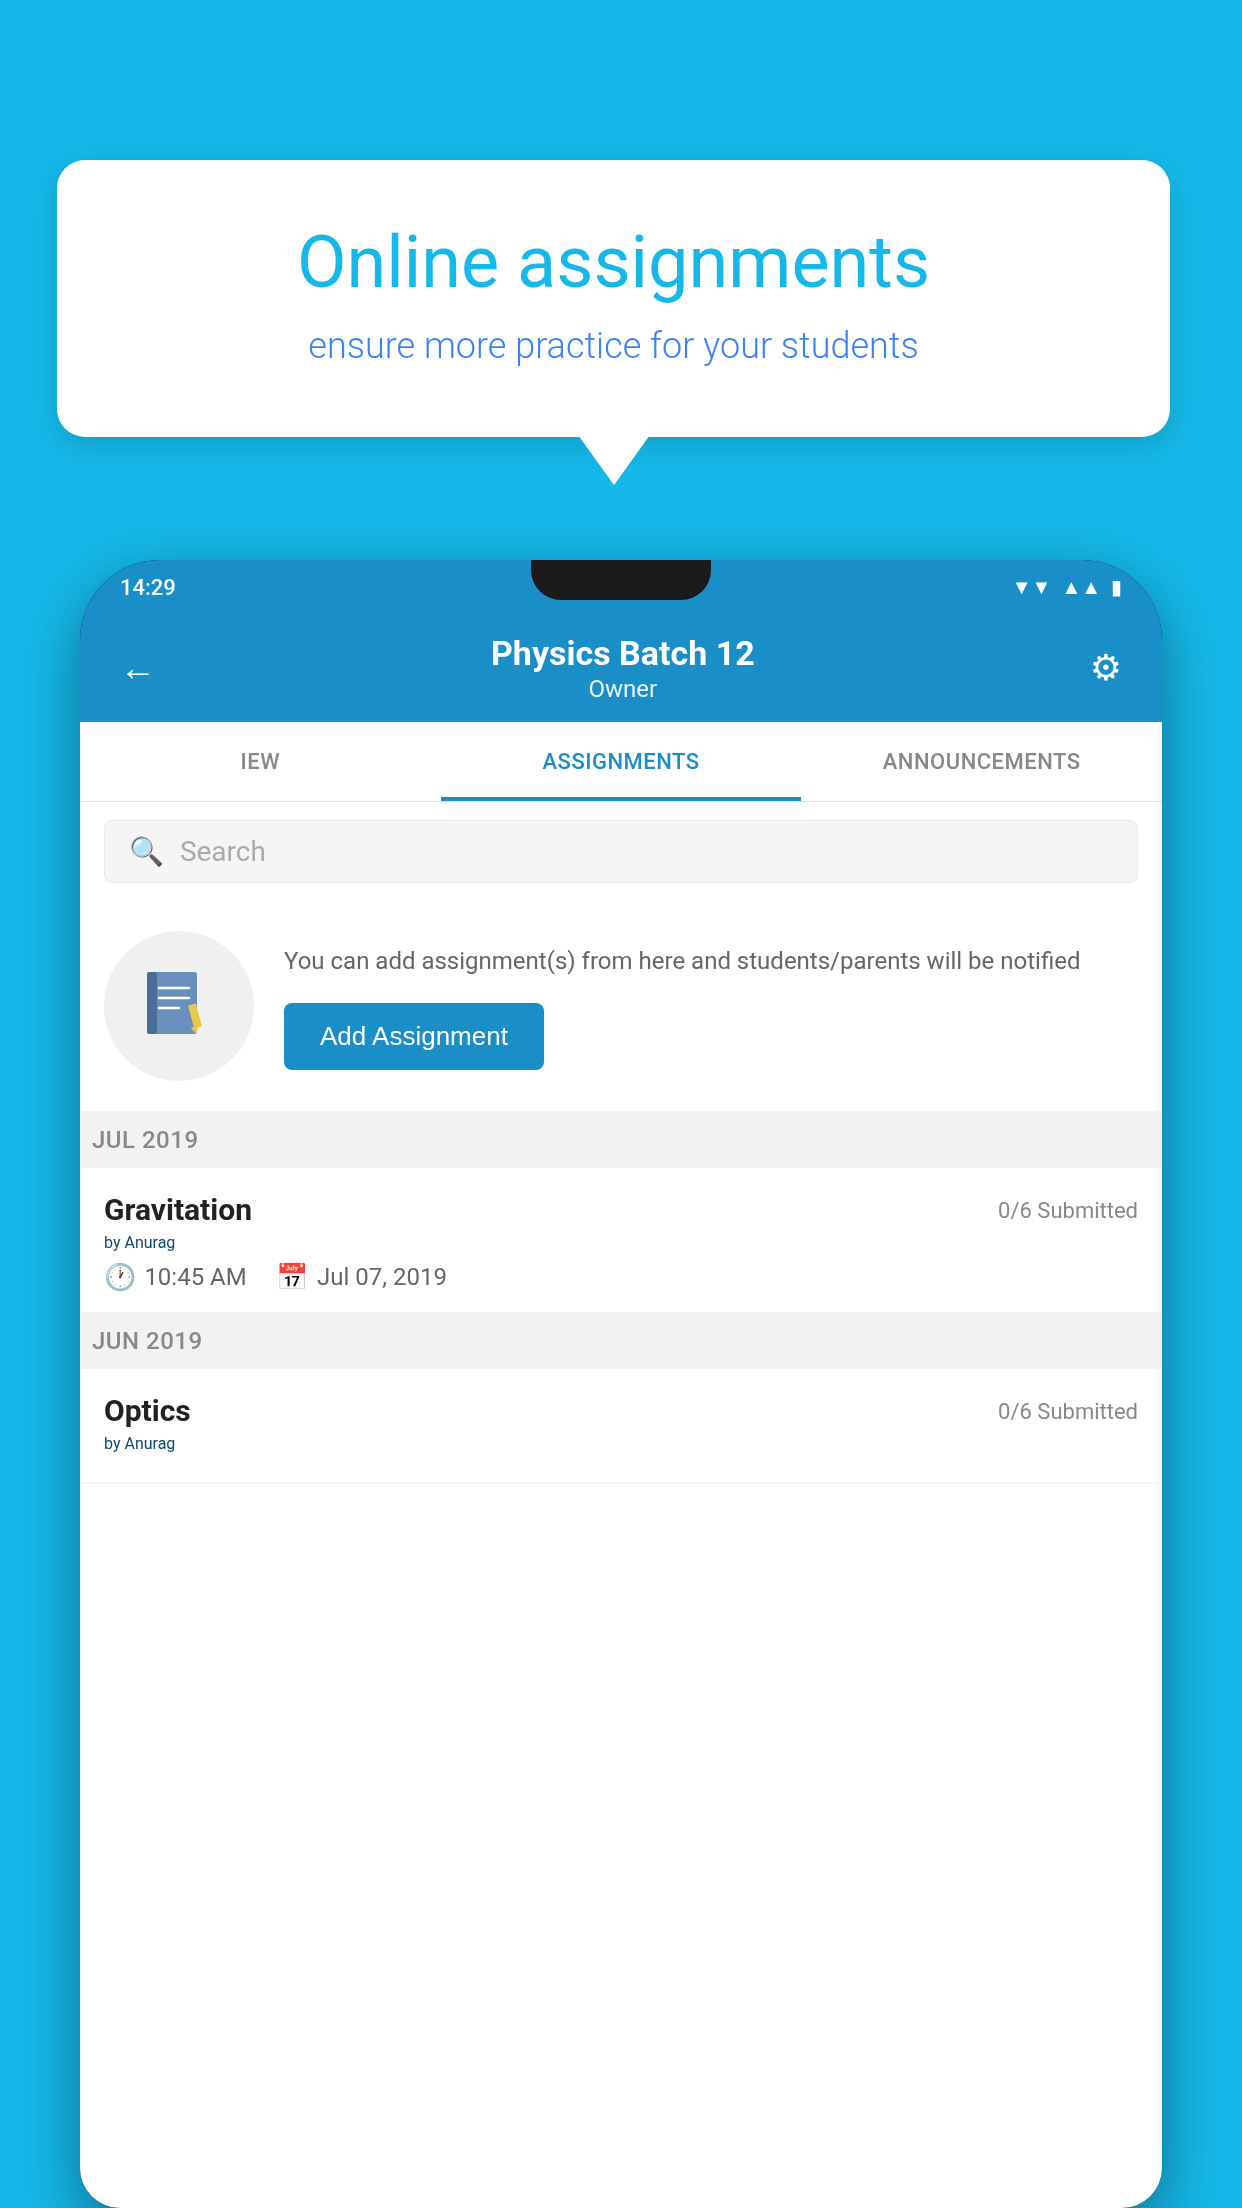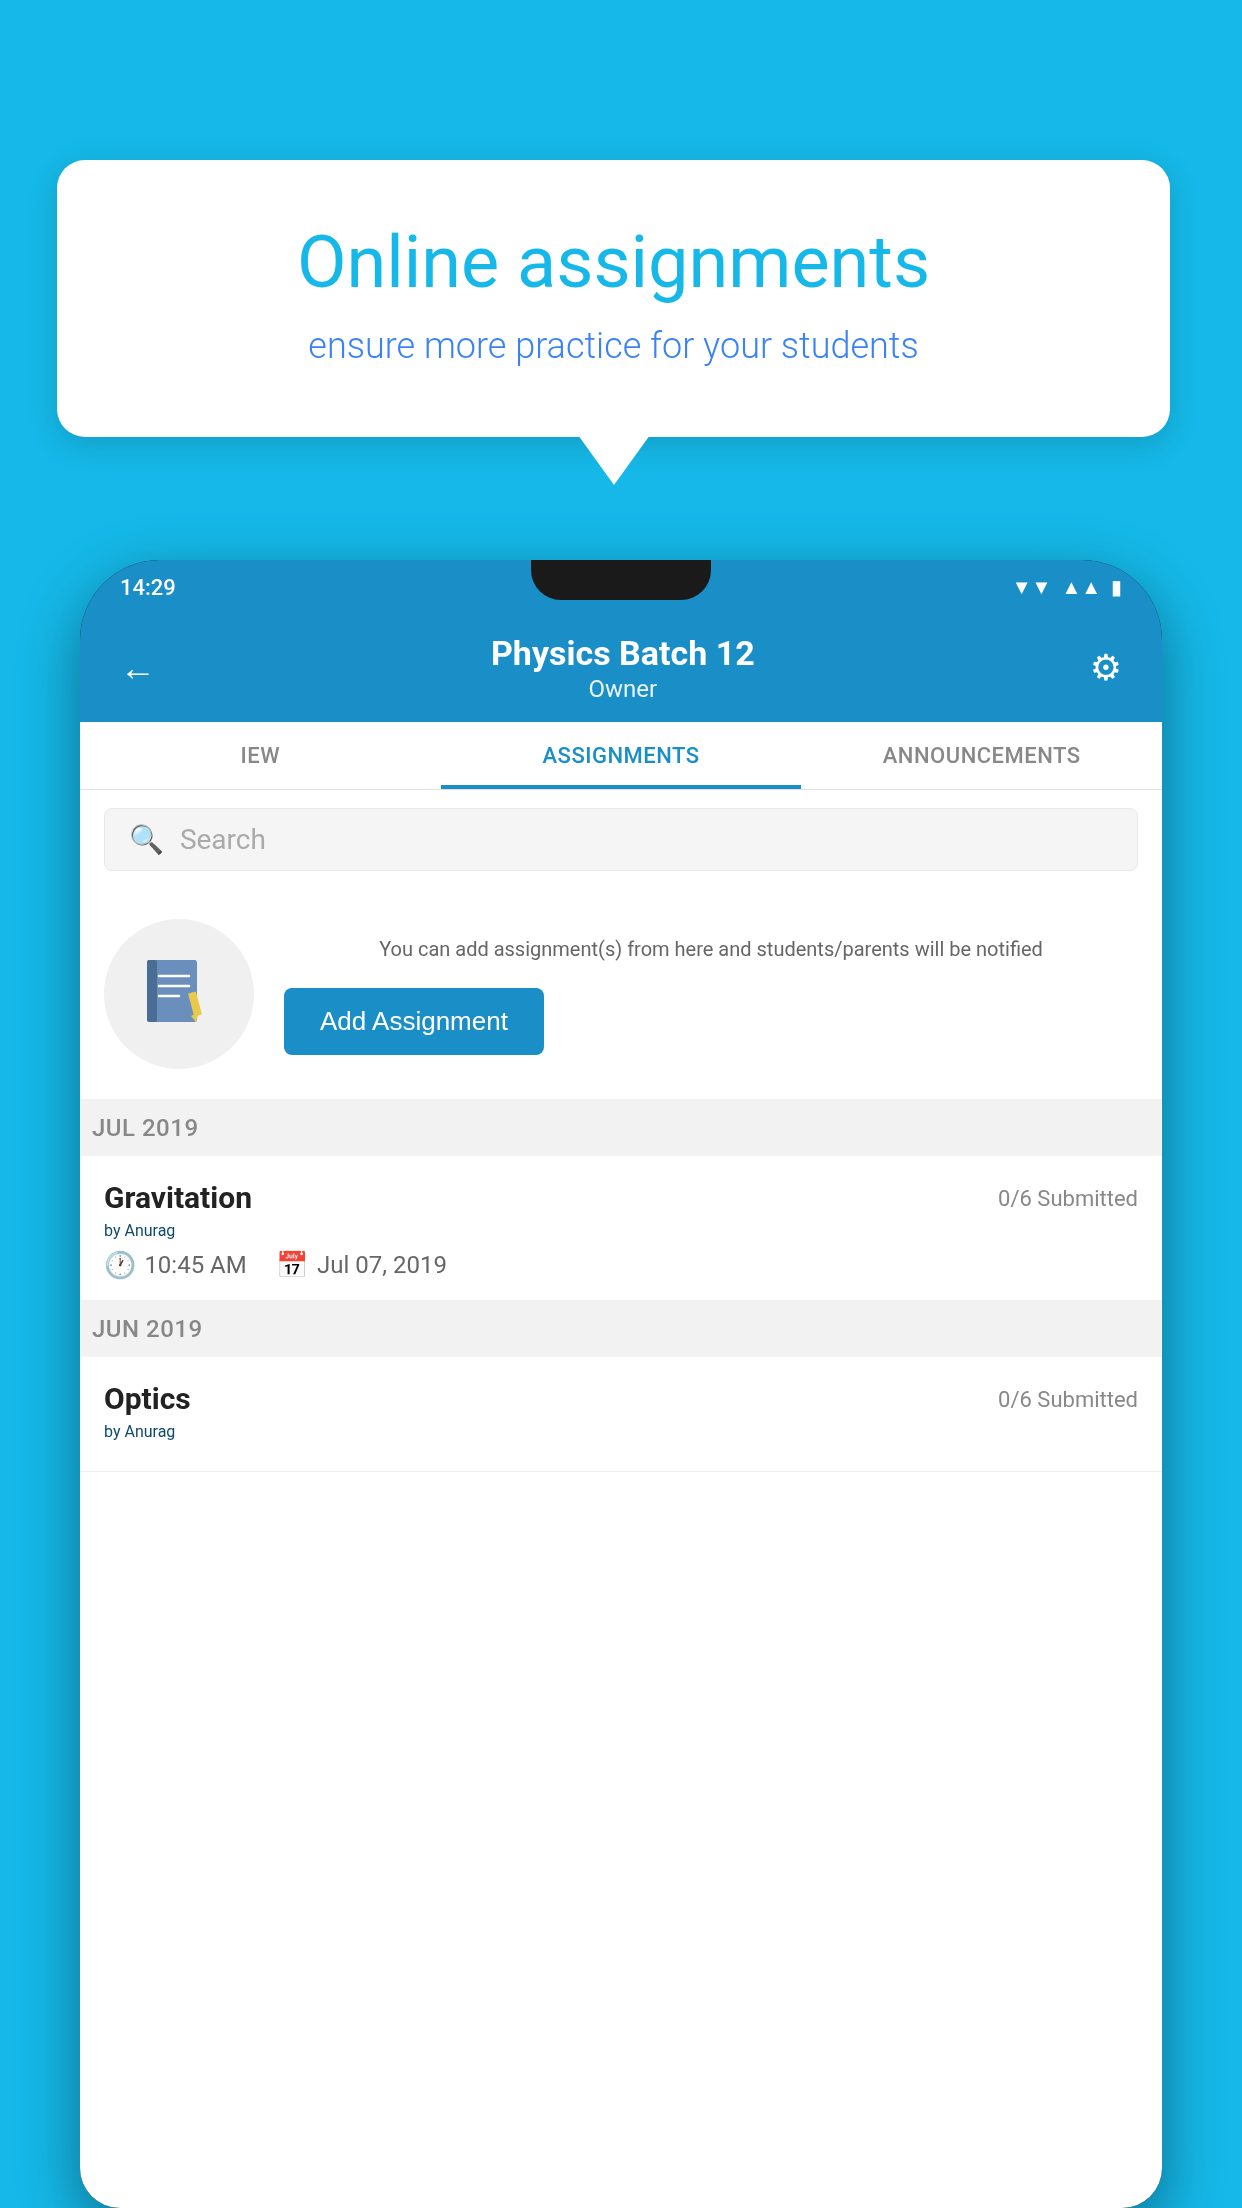--- a/index.html
+++ b/index.html
@@ -140,21 +140,21 @@
       height: calc(100% - 162px);
       overflow: hidden;
       position: relative;
     }
 
     
     .tabs-bar {
       display: flex;
       border-bottom: 1px solid #e0e0e0;
       background: white;
-      height: 68px;
+      height: 80px;
       align-items: center;
     }
     .tab-item {
       flex: 1;
       text-align: center;
       font-size: 22px;
       font-weight: 500;
       color: #888;
       height: 100%;
       display: flex;
@@ -224,25 +224,24 @@
       flex-shrink: 0;
     }
     .assignment-icon-svg {
       width: 80px;
       height: 80px;
     }
     .add-assignment-right {
       flex: 1;
     }
     .add-assignment-desc {
-      font-size: 20px;
+      font-size: 24px;
       color: #666;
       line-height: 1.5;
       margin-bottom: 24px;
-      text-align: center;
     }
     .add-assignment-btn {
       background: #1a8ec7;
       color: white;
       border: none;
       border-radius: 8px;
       padding: 18px 36px;
       font-size: 26px;
       font-weight: 500;
       cursor: pointer;

